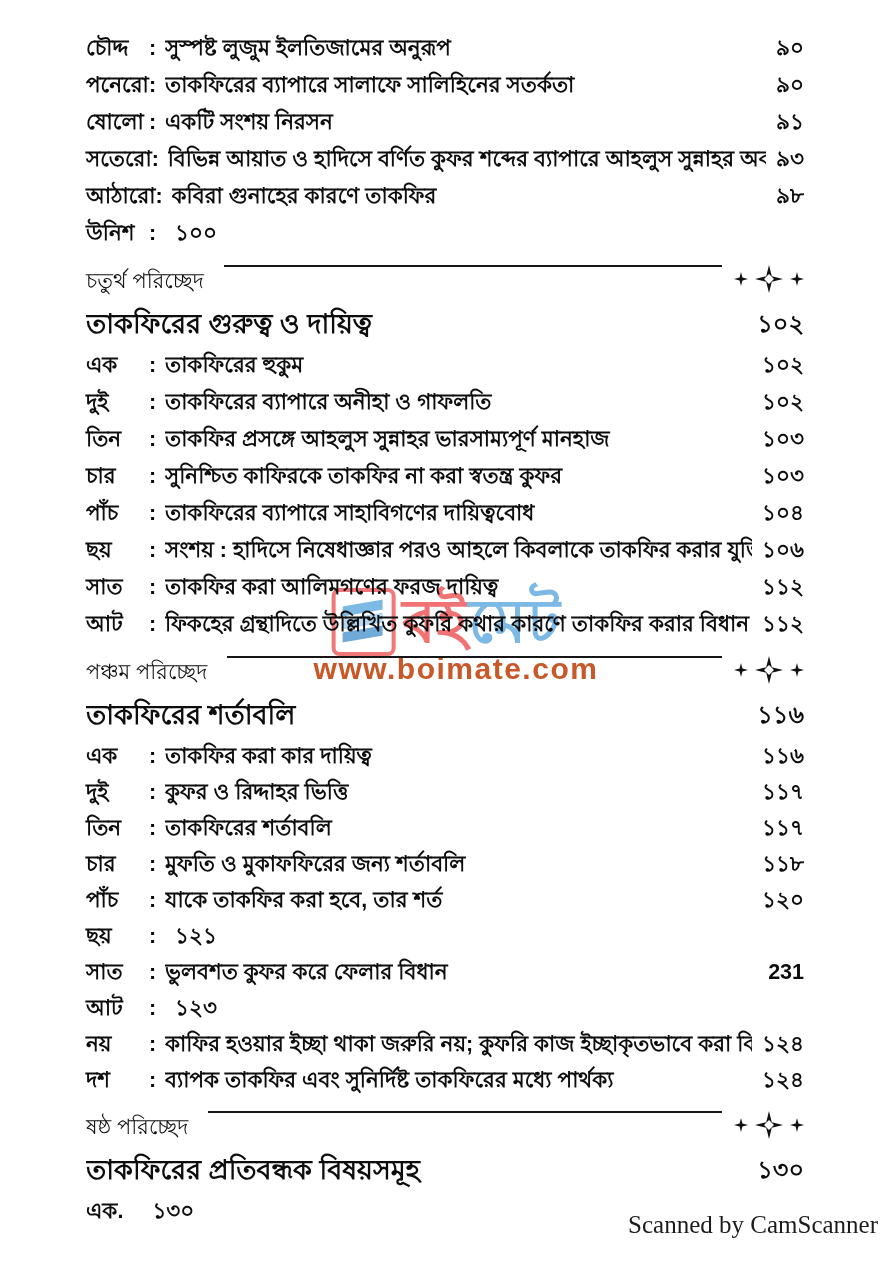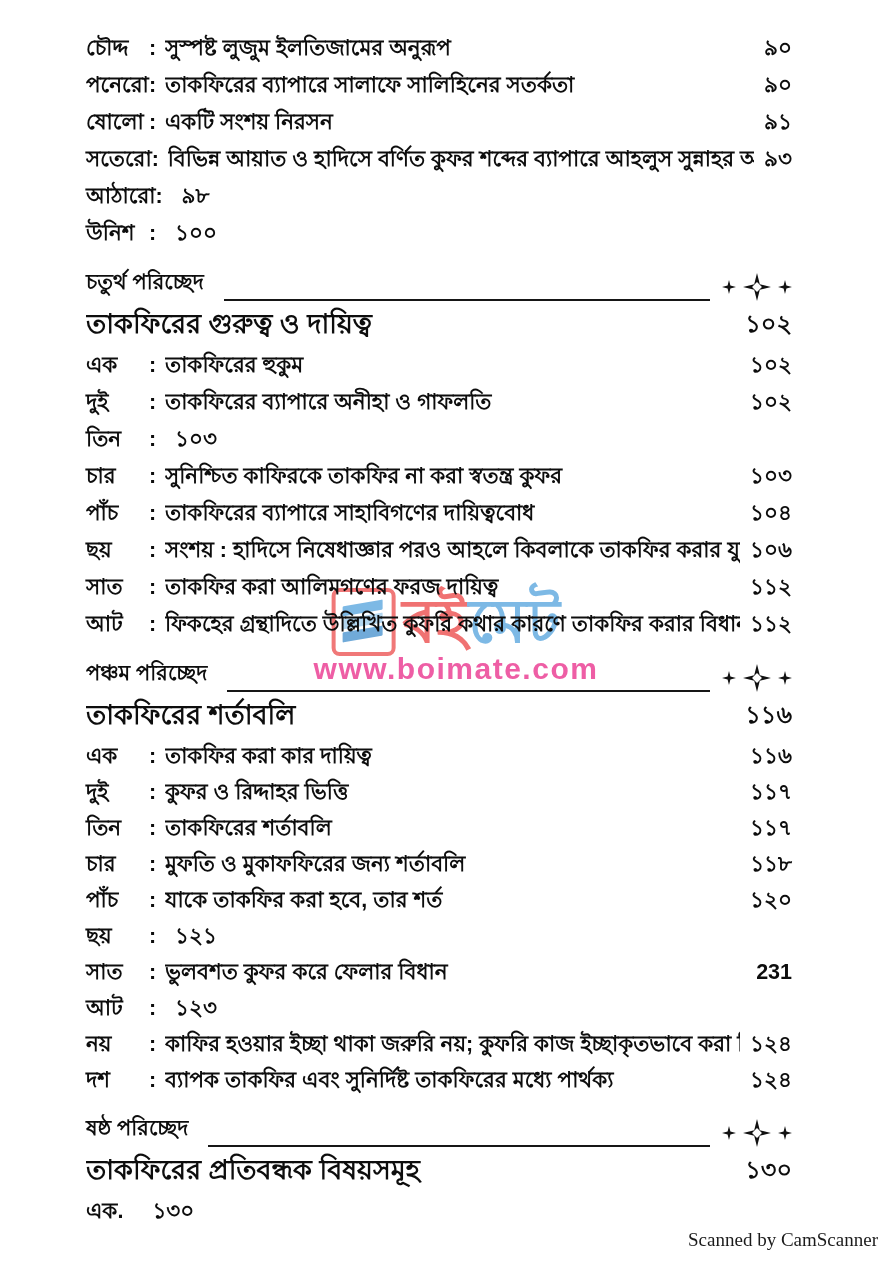--- a/index.html
+++ b/index.html
@@ -5,39 +5,39 @@
   html,body{margin:0;padding:0;background:#e8e8e8;}
   .page{
     position:relative;
     width:892px;height:1263px;
     background:#ffffff;
     overflow:hidden;
     font-family:"Liberation Sans","DejaVu Sans",sans-serif;
     color:#0d0d0d;
     margin:0 auto;
   }
-  .content{position:absolute;left:86px;right:100px;top:30px;z-index:2;}
+  .content{position:absolute;left:86px;right:88px;top:30px;z-index:2;}
 
   
   .toc-row{
     display:flex;align-items:baseline;
     font-size:21.5px;font-weight:700;line-height:37px;
     white-space:nowrap;
   }
   .rows-36 .toc-row{line-height:36px;}
   .toc-row .lbl{flex:0 0 63px;}
   .toc-row .sep{flex:0 0 16px;}
   .toc-row .txt{flex:1 1 auto;min-width:0;overflow:hidden;}
   .toc-row .pg{flex:0 0 auto;margin-left:10px;}
   .rows-plain .toc-row .lbl{flex:0 0 auto;margin-right:19px;}
 
   
   .chap-head{
-    display:flex;align-items:flex-end;
-    font-size:21px;font-weight:700;
+    display:flex;align-items:flex-start;
+    font-size:21px;font-weight:400;
     height:36px;margin-top:13px;
   }
   .chap-head .rule{flex:1 1 auto;height:2px;background:#161616;margin:0 12px 0 20px;}
   .orn{display:flex;align-items:center;gap:7px;}
   .star{
     display:inline-block;background:#111;position:relative;
     clip-path:polygon(50% 0,60% 40%,100% 50%,60% 60%,50% 100%,40% 60%,0 50%,40% 40%);
   }
   .star.s{width:14px;height:14px;}
   .star.b{width:28px;height:28px;}
@@ -66,28 +66,28 @@
     width:56px;height:60px;border:4px solid #ef6666;border-radius:8px;background:#fff;
   }
   .wm-book i{position:absolute;left:7px;width:40px;height:10px;transform:skewY(-10deg);border-radius:1px;}
   .wm-book .p1{top:11px;background:#6cb0e2;}
   .wm-book .p2{top:24px;background:#a9d2ef;}
   .wm-book .p3{top:37px;background:#5d9fd4;}
   .wm-text{font-size:60px;font-weight:800;line-height:64px;letter-spacing:1px;}
   .wm-text .red{color:#ef5f5f;}
   .wm-text .blue{color:#6cb0e2;}
   .wm-url{
-    margin-top:-4px;font-size:30px;font-weight:800;letter-spacing:1.5px;color:#ec4899;margin-left:20px;
+    margin-top:-4px;font-size:30px;font-weight:800;letter-spacing:1.5px;color:#c2410c;margin-left:20px;
   }
 
   
   .footer{
-    position:absolute;right:14px;bottom:12px;z-index:2;
+    position:absolute;right:14px;bottom:24px;z-index:2;
     font-family:"Liberation Serif","DejaVu Serif",serif;
-    font-size:19px;color:#1b1b1b;
+    font-size:25px;color:#1b1b1b;
   }
 </style>
 </head>
 <body>
 
 <div class="page">
 
   <div class="watermark">
     <div class="wm-row">
       <span class="wm-book">
@@ -128,20 +128,21 @@
         <div class="toc-row">
           <span class="lbl">সতেরো</span>
           <span class="sep">:</span>
           <span class="txt">বিভিন্ন আয়াত ও হাদিসে বর্ণিত কুফর শব্দের ব্যাপারে আহলুস সুন্নাহর অবস্থান</span>
           <span class="pg">৯৩</span>
         </div>
 
         <div class="toc-row">
           <span class="lbl">আঠারো</span>
           <span class="sep">:</span>
+          <span class="txt">কবিরা গুনাহের কারণে তাকফির</span>
           <span class="pg">৯৮</span>
         </div>
 
         <div class="toc-row">
           <span class="lbl">উনিশ</span>
           <span class="sep">:</span>
           <span class="pg">১০০</span>
         </div>
       </div>
 
@@ -171,20 +172,21 @@
           <div class="toc-row">
             <span class="lbl">দুই</span>
             <span class="sep">:</span>
             <span class="txt">তাকফিরের ব্যাপারে অনীহা ও গাফলতি</span>
             <span class="pg">১০২</span>
           </div>
 
           <div class="toc-row">
             <span class="lbl">তিন</span>
             <span class="sep">:</span>
+            <span class="txt">তাকফির প্রসঙ্গে আহলুস সুন্নাহর ভারসাম্যপূর্ণ মানহাজ</span>
             <span class="pg">১০৩</span>
           </div>
 
           <div class="toc-row">
             <span class="lbl">চার</span>
             <span class="sep">:</span>
             <span class="txt">সুনিশ্চিত কাফিরকে তাকফির না করা স্বতন্ত্র কুফর</span>
             <span class="pg">১০৩</span>
           </div>
 

